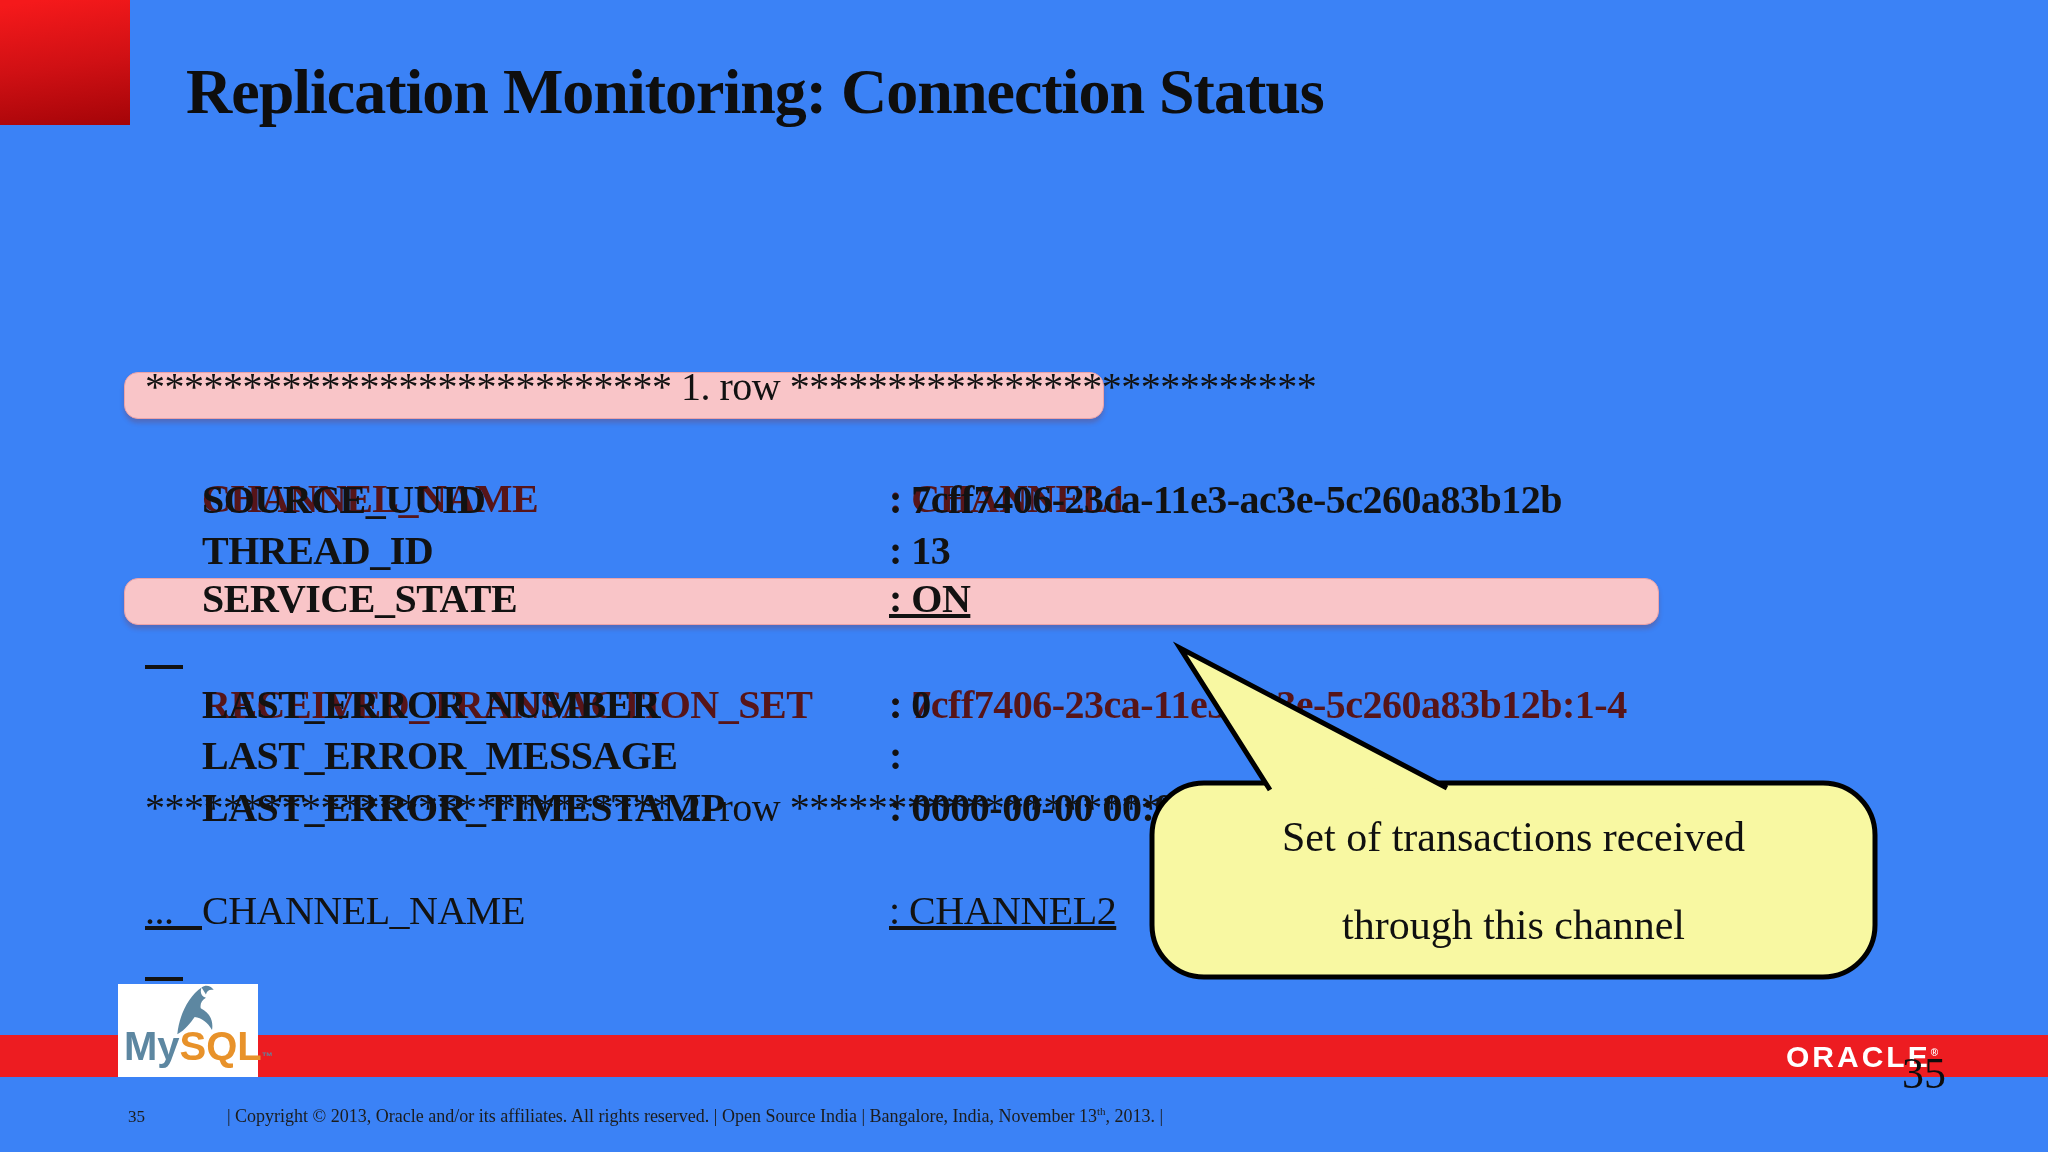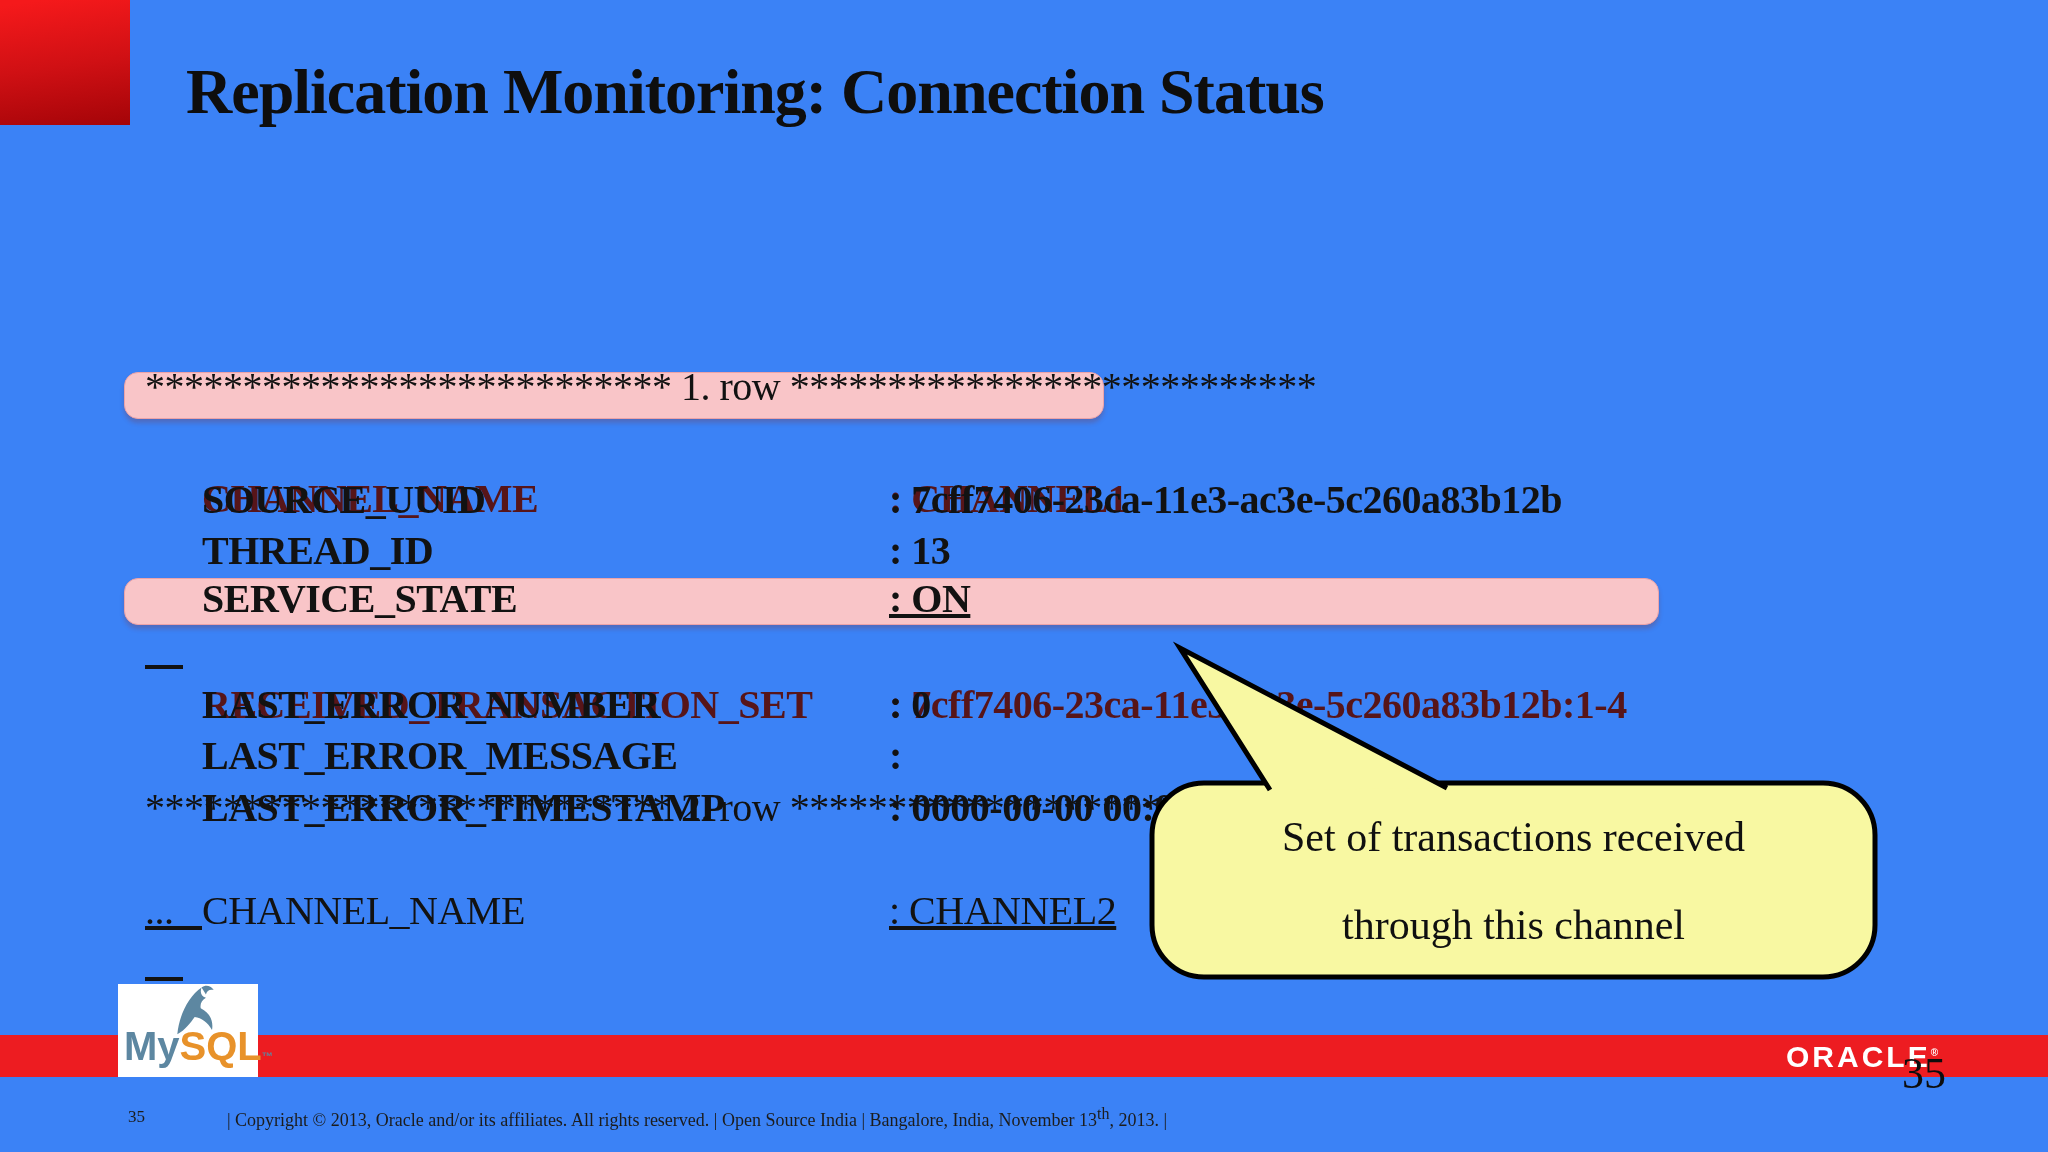--- a/index.html
+++ b/index.html
@@ -57,21 +57,21 @@
   .mysql-sql { color:#e8922a; }
   .mysql-tm { color:#5d87a1; font-size:11px; vertical-align:baseline; }
   .oracle-logo { position:absolute; left:1786px; top:1040px; z-index:2; color:#ffffff;
                  font-family:"Liberation Sans", sans-serif; font-weight:bold; font-size:30px;
                  letter-spacing:3px; white-space:nowrap;text-align:center; }
   .oracle-reg { font-size:10px; vertical-align:super; letter-spacing:0; }
   .page-number-large { position:absolute; left:1902px; top:1048px; z-index:3;
                        font-size:44px; color:#0d0d0d; }
   .copyright { position:absolute; left:227px; top:1105px; font-size:18px; color:#1c1c1c;
                white-space:nowrap; }
-  .copyright sup { font-size:16px; }
+  .copyright sup { font-size:11px; }
   .page-number-small { position:absolute; left:128px; top:1107px; font-size:17px; color:#1c1c1c; }
 </style>
 </head>
 <body>
 
 <div class="stage">
 
   <div class="corner-block"></div>
 
   <h1 class="slide-title">Replication Monitoring: Connection Status</h1>

